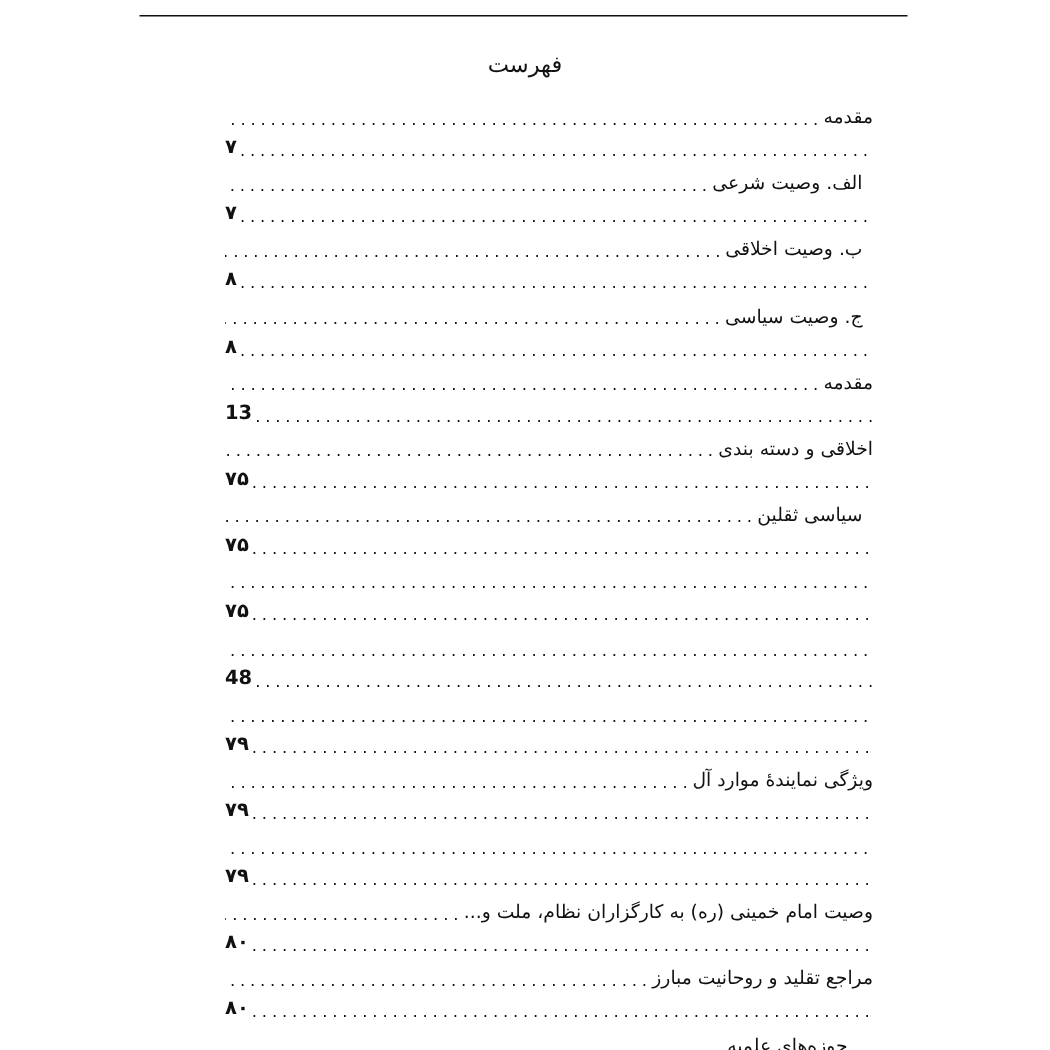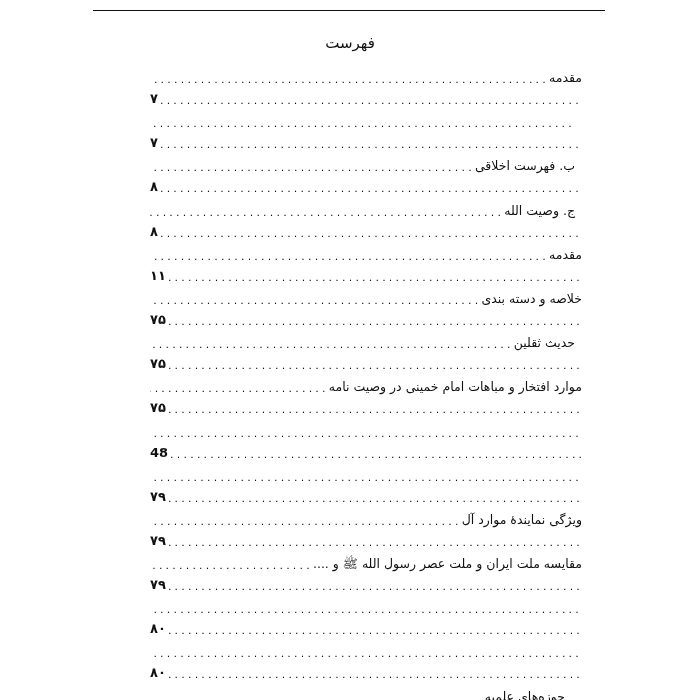--- a/index.html
+++ b/index.html
@@ -36,80 +36,80 @@
         <span>مقدمه</span>
         <span class="lead">..........................................................................................................................................................................</span>
       </div>
       <div class="page-line">
         <span class="num">۷</span>
         <span class="lead">..........................................................................................................................................................................</span>
       </div>
     </div>
     <div class="entry lvl1">
       <div class="title-line">
+        <span>الف. وصیت شرعی</span>
         <span class="lead">..........................................................................................................................................................................</span>
       </div>
       <div class="page-line">
         <span class="num">۷</span>
         <span class="lead">..........................................................................................................................................................................</span>
       </div>
     </div>
     <div class="entry lvl1">
       <div class="title-line">
-        <span>ب. فهرست اخلاقی</span>
+        <span>ب. وصیت اخلاقی</span>
         <span class="lead">..........................................................................................................................................................................</span>
       </div>
       <div class="page-line">
         <span class="num">۸</span>
         <span class="lead">..........................................................................................................................................................................</span>
       </div>
     </div>
     <div class="entry lvl1">
       <div class="title-line">
-        <span>ج. وصیت الله</span>
+        <span>ج. وصیت سیاسی</span>
         <span class="lead">..........................................................................................................................................................................</span>
       </div>
       <div class="page-line">
         <span class="num">۸</span>
         <span class="lead">..........................................................................................................................................................................</span>
       </div>
     </div>
     <div class="entry lvl0">
       <div class="title-line">
         <span>مقدمه</span>
         <span class="lead">..........................................................................................................................................................................</span>
       </div>
       <div class="page-line">
-        <span class="num">۱۱</span>
+        <span class="num">13</span>
         <span class="lead">..........................................................................................................................................................................</span>
       </div>
     </div>
     <div class="entry lvl0">
       <div class="title-line">
-        <span>خلاصه و دسته بندی</span>
+        <span>اخلاقی و دسته بندی</span>
         <span class="lead">..........................................................................................................................................................................</span>
       </div>
       <div class="page-line">
         <span class="num">۷۵</span>
         <span class="lead">..........................................................................................................................................................................</span>
       </div>
     </div>
     <div class="entry lvl1">
       <div class="title-line">
-        <span>حدیث ثقلین</span>
+        <span>سیاسی ثقلین</span>
         <span class="lead">..........................................................................................................................................................................</span>
       </div>
       <div class="page-line">
         <span class="num">۷۵</span>
         <span class="lead">..........................................................................................................................................................................</span>
       </div>
     </div>
     <div class="entry lvl0">
       <div class="title-line">
-        <span>موارد افتخار و مباهات امام خمینی در وصیت نامه</span>
         <span class="lead">..........................................................................................................................................................................</span>
       </div>
       <div class="page-line">
         <span class="num">۷۵</span>
         <span class="lead">..........................................................................................................................................................................</span>
       </div>
     </div>
     <div class="entry lvl0">
       <div class="title-line">
         <span class="lead">..........................................................................................................................................................................</span>
@@ -133,39 +133,40 @@
         <span>ویژگی نمایندهٔ موارد آل</span>
         <span class="lead">..........................................................................................................................................................................</span>
       </div>
       <div class="page-line">
         <span class="num">۷۹</span>
         <span class="lead">..........................................................................................................................................................................</span>
       </div>
     </div>
     <div class="entry lvl0">
       <div class="title-line">
-        <span>مقایسه ملت ایران و ملت عصر رسول الله ﷺ و ....</span>
         <span class="lead">..........................................................................................................................................................................</span>
       </div>
       <div class="page-line">
         <span class="num">۷۹</span>
         <span class="lead">..........................................................................................................................................................................</span>
       </div>
     </div>
     <div class="entry lvl0">
       <div class="title-line">
+        <span>وصیت امام خمینی (ره) به کارگزاران نظام، ملت و...</span>
         <span class="lead">..........................................................................................................................................................................</span>
       </div>
       <div class="page-line">
         <span class="num">۸۰</span>
         <span class="lead">..........................................................................................................................................................................</span>
       </div>
     </div>
     <div class="entry lvl0">
       <div class="title-line">
+        <span>مراجع تقلید و روحانیت مبارز</span>
         <span class="lead">..........................................................................................................................................................................</span>
       </div>
       <div class="page-line">
         <span class="num">۸۰</span>
         <span class="lead">..........................................................................................................................................................................</span>
       </div>
     </div>
     <div class="entry lvl2">
       <div class="title-line">
         <span>حوزه‌های علمیه</span>

